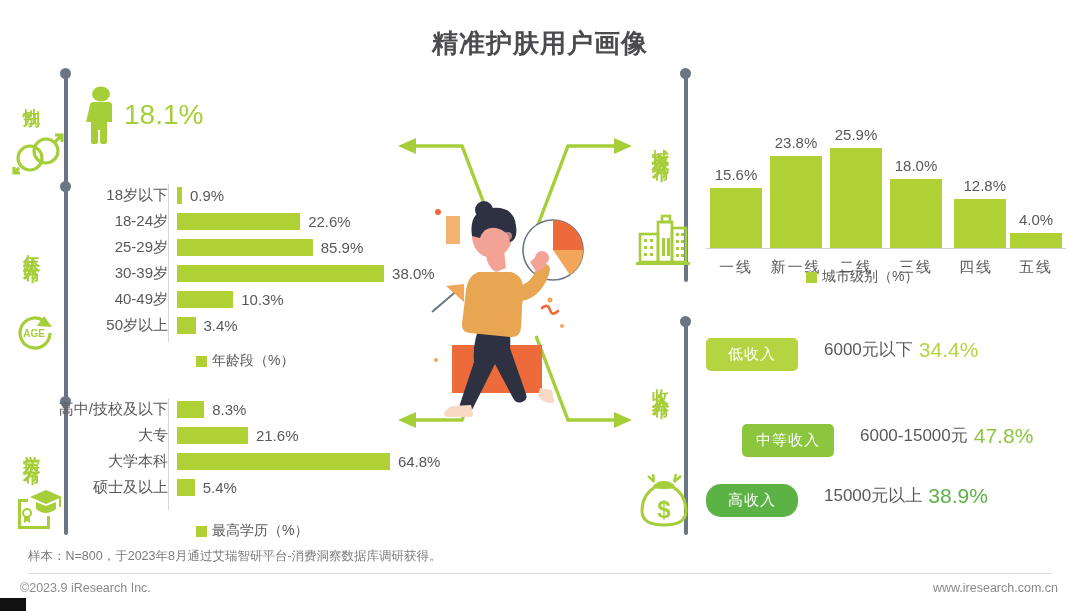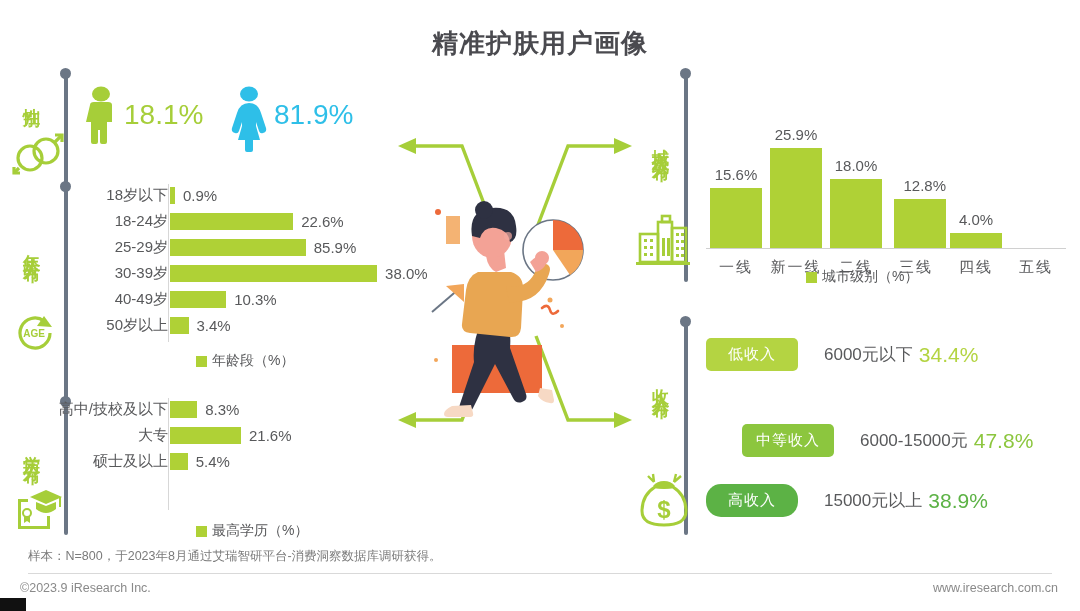--- a/index.html
+++ b/index.html
@@ -40,21 +40,21 @@
   .gender-row{position:absolute;display:flex;align-items:center;}
   .gpct{font-size:28px;margin-left:4px;}
   .gpct.male{color:#a6ce39;}
   .gpct.female{color:#2ebfe8;}
 
   
   .hbars{position:absolute;}
   .hrow{display:flex;align-items:center;height:22px;margin-bottom:4px;}
   .hcat{
     font-size:15px;color:#58595b;text-align:right;
-    padding-right:2px;white-space:nowrap;
+    padding-right:9px;white-space:nowrap;
   }
   .hbar{height:17px;background:#afd136;}
   .hval{font-size:15px;color:#58595b;margin-left:8px;white-space:nowrap;}
   .axisline{position:absolute;width:1px;background:#d7d7d7;}
   .legend{
     position:absolute;display:flex;align-items:center;
     font-size:14px;color:#58595b;white-space:nowrap;
   }
   .legend .swatch{width:11px;height:11px;background:#afd136;margin-right:5px;}
 
@@ -62,21 +62,21 @@
   .vchart{position:absolute;}
   .vcols{position:absolute;left:0;bottom:34px;display:flex;align-items:flex-end;}
   .vcol{display:flex;flex-direction:column;align-items:center;justify-content:flex-end;}
   .vval{font-size:15px;color:#58595b;margin-bottom:5px;white-space:nowrap;}
   .vbar{background:#afd136;width:52px;}
   .vbaseline{position:absolute;height:1px;background:#d0d0d0;bottom:33px;left:0;}
   .vcats{position:absolute;bottom:5px;left:0;display:flex;}
   .vcat{font-size:15px;color:#58595b;text-align:center;letter-spacing:2px;}
 
   
-  .inc-row{position:absolute;display:flex;align-items:center;}
+  .inc-row{position:absolute;display:flex;align-items:flex-start;}
   .inc-tag{
     position:relative;width:92px;height:33px;border-radius:5px;
     display:flex;align-items:center;justify-content:center;
     color:#ffffff;font-size:15px;letter-spacing:1px;
   }
   .inc-tag:after{
     content:"";position:absolute;right:-9px;top:50%;
     margin-top:-7px;border:7px solid transparent;border-left-width:9px;
   }
   .inc-text{margin-left:26px;font-size:17px;color:#58595b;white-space:nowrap;}
@@ -122,29 +122,20 @@
   <div class="gender-row" style="left:82px;top:86px;">
     <span>
       <svg width="38" height="58" viewBox="0 0 38 58">
         <ellipse cx="19" cy="8" rx="9" ry="7.5" fill="#a6ce39"></ellipse>
         <path d="M8 19 q0-3 4-3 h14 q4 0 4 3 v17 h-5 v20 q0 2-2 2 h-3 q-2 0-2-2 v-12 h-2 v12 q0 2-2 2 h-3 q-2 0-2-2 v-20 h-5 z" fill="#a6ce39"></path>
       </svg>
     </span>
     <span class="gpct male">18.1%</span>
   </div>
 
-  <div class="gender-row" style="left:228px;top:86px;">
-    <span>
-      <svg width="42" height="58" viewBox="0 0 42 58">
-        <ellipse cx="21" cy="8" rx="9" ry="7.5" fill="#2ebfe8"></ellipse>
-        <path d="M21 17 q9 0 12 10 l5 15 q1 4-3 5 -3 1-4-2 l-3-9 v4 l4 14 h-7 v10 q0 2-2 2 h-4 q-2 0-2-2 v-10 h-7 l4-14 v-4 l-3 9 q-1 3-4 2 -4-1-3-5 l5-15 q3-10 12-10 z" fill="#2ebfe8"></path>
-      </svg>
-    </span>
-    <span class="gpct female">81.9%</span>
-  </div>
 
   <div class="vlabel" style="left:16px;top:196px;height:104px;width:24px;">年龄分布</div>
 
   <div class="sec-icon" style="left:10px;top:307px;">
     <svg width="52" height="50" viewBox="0 0 52 50">
       <path d="M40 26 a15 15 0 1 1 -6-12" fill="none" stroke="#a6ce39" stroke-width="3.2"></path>
       <polygon points="34,9 42,20 27,19" fill="#a6ce39"></polygon>
       <text x="24" y="30" font-family="Liberation Sans, sans-serif" font-size="10" font-weight="bold" fill="#a6ce39" text-anchor="middle">AGE</text>
     </svg>
   </div>
@@ -200,20 +191,25 @@
   <div class="hbars" style="left:30px;top:398px;">
       <div class="hrow">
         <div class="hcat" style="width: 138px;">高中/技校及以下</div>
         <div class="hbar" style="width: 27.2714px; background: rgb(175, 209, 54);"></div>
         <div class="hval">8.3%</div>
       </div>
       <div class="hrow">
         <div class="hcat" style="width: 138px;">大专</div>
         <div class="hbar" style="width: 70.9714px; background: rgb(175, 209, 54);"></div>
         <div class="hval">21.6%</div>
+      </div>
+      <div class="hrow">
+        <div class="hcat" style="width: 138px;">大学本科</div>
+        <div class="hbar" style="width: 212.914px; background: rgb(175, 209, 54);"></div>
+        <div class="hval">64.8%</div>
       </div>
       <div class="hrow">
         <div class="hcat" style="width: 138px;">硕士及以上</div>
         <div class="hbar" style="width: 17.7429px; background: rgb(175, 209, 54);"></div>
         <div class="hval">5.4%</div>
       </div>
     </div>
 
   <svg style="position:absolute;left:390px;top:120px;" width="250" height="390" viewBox="0 0 250 390">
     <g fill="none" stroke="#a6ce39" stroke-width="3.4">
@@ -308,20 +304,24 @@
     </svg>
   </div>
 
   <div class="vchart" style="left:706px;top:74px;width:360px;height:208px;">
       <div class="vcols">
         <div class="vcol" style="width: 60px;">
           <div class="vval">15.6%</div>
           <div class="vbar" style="height: 60.1714px; background: rgb(175, 209, 54);"></div>
         </div>
         <div class="vcol" style="width: 60px;">
+          <div class="vval">23.8%</div>
+          <div class="vbar" style="height: 91.8px; background: rgb(175, 209, 54);"></div>
+        </div>
+        <div class="vcol" style="width: 60px;">
           <div class="vval">25.9%</div>
           <div class="vbar" style="height: 99.9px; background: rgb(175, 209, 54);"></div>
         </div>
         <div class="vcol" style="width: 60px;">
           <div class="vval">18.0%</div>
           <div class="vbar" style="height: 69.4286px; background: rgb(175, 209, 54);"></div>
         </div>
         <div class="vcol" style="width: 60px; align-items: flex-end;">
           <div class="vval">12.8%</div>
           <div class="vbar" style="height: 49.3714px; background: rgb(175, 209, 54);"></div>

